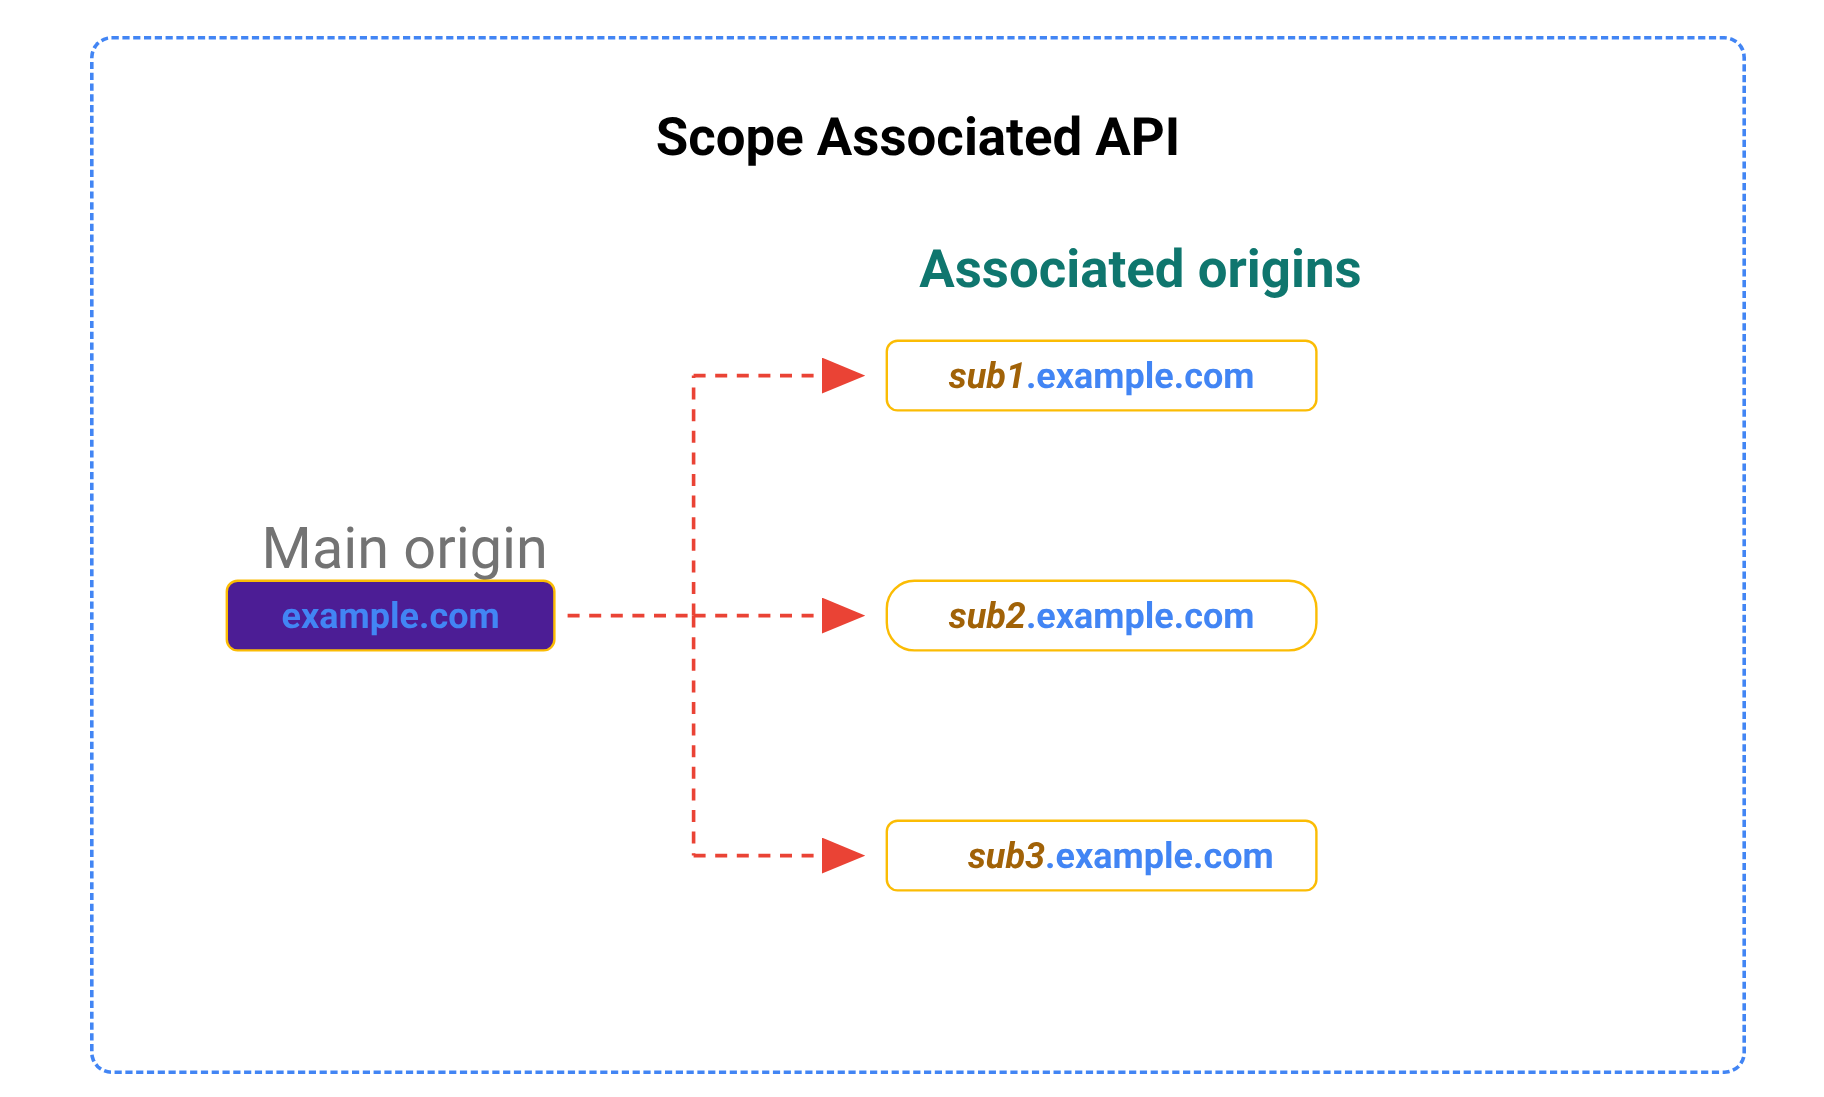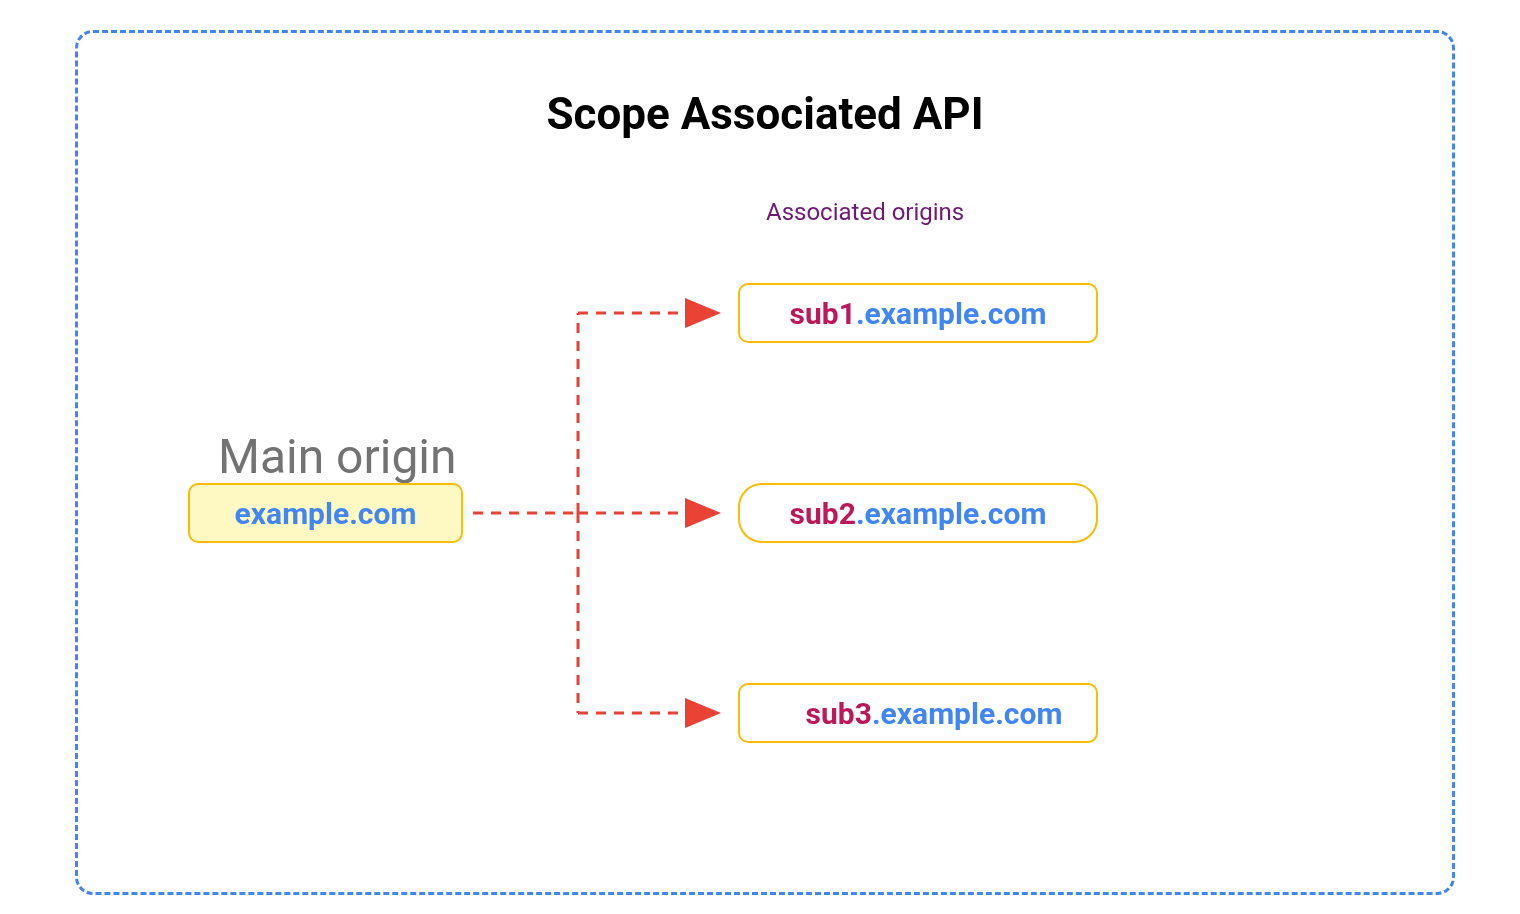--- a/index.html
+++ b/index.html
@@ -45,34 +45,34 @@
       position: absolute;
       left: 110px;
       top: 450px;
       width: 275px;
       height: 60px;
       border: 2px solid #FBBC04;
       border-radius: 10px;
       display: flex;
       align-items: center;
       justify-content: center;
-      background: #fef9c3;
+      background: #4c1d95;
     }
     .main-origin-text {
       font-size: 30px;
       font-weight: 700;
       color: #4285F4;
     }
     .associated-label {
       position: absolute;
       left: 688px;
       top: 165px;
-      font-size: 24px;
-      font-weight: 400;
-      color: #701a75;
+      font-size: 44px;
+      font-weight: 700;
+      color: #0f766e;
     }
     .associated-box {
       position: absolute;
       width: 360px;
       height: 60px;
       border: 2px solid #FBBC04;
       border-radius: 10px;
       display: flex;
       align-items: center;
       justify-content: center;
@@ -90,21 +90,22 @@
     .associated-box-3 {
       left: 660px;
       top: 650px;
       padding-left: 32px;
     }
     .sub-text {
       font-size: 30px;
       font-weight: 700;
     }
     .sub-red {
-      color: #be185d;
+      color: #a16207;
+      font-style: italic;
     }
     .sub-blue {
       color: #4285F4;
       margin-top: 36px;
     }
     .arrow-svg {
       position: absolute;
       left: 0;
       top: 0;
       width: 1380px;

